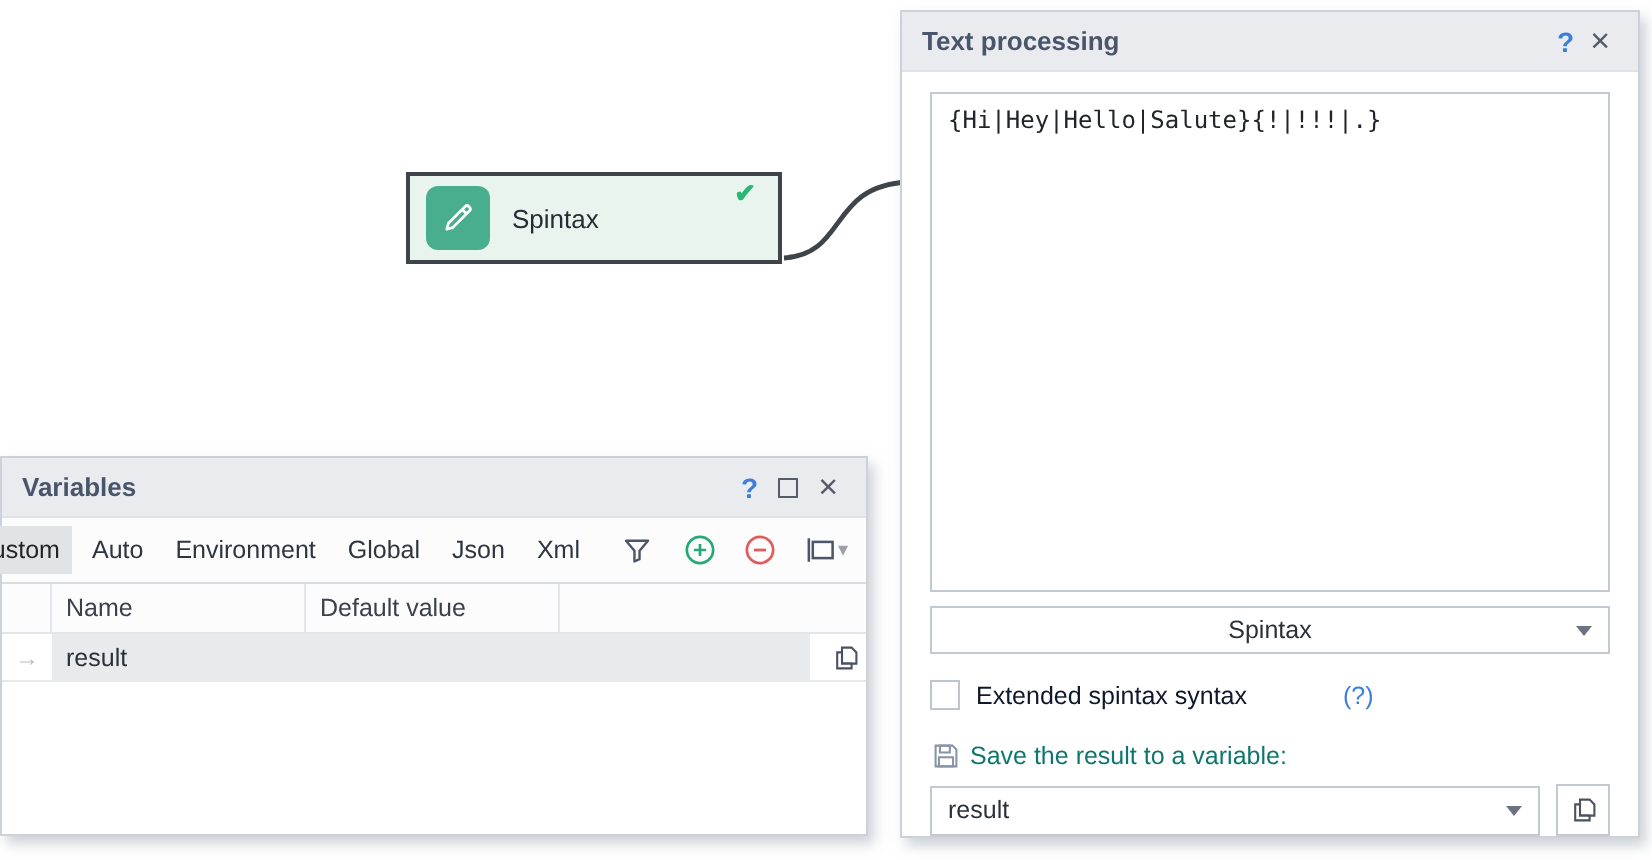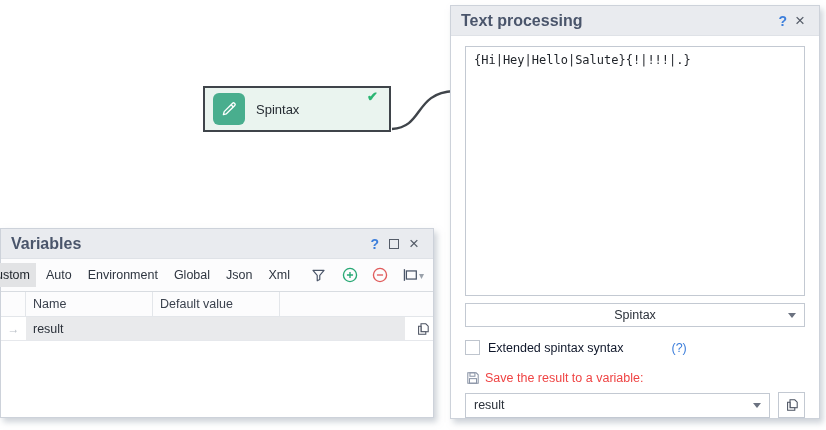--- a/index.html
+++ b/index.html
@@ -17,21 +17,21 @@
   .node-check { position:absolute; top:1px; right:11px; color:#2bb673;
     font-weight:bold; font-size:13px; }
 
   .connector-svg { position:absolute; left:388px; top:84px; width:68px; height:52px; }
 
   
   .panel { position:absolute; background:#ffffff; border:1px solid #cdd2da;
     box-shadow:3px 4px 6px rgba(158,168,180,.5); }
   .titlebar { height:30px; background:#e9ebef; display:flex; align-items:center;
     padding:0 10px; border-bottom:1px solid #dfe2e7; }
-  .titlebar .title { font-size:16px; font-weight:bold; color:#4a556b; }
+  .titlebar .title { font-size:13px; font-weight:bold; color:#4a556b; }
   .titlebar .spacer { flex:1; }
   .tb-help { color:#3c7edb; font-weight:bold; font-size:14px; cursor:default; padding:0 4px; }
   .tb-close { color:#555c68; font-size:17px; line-height:14px; padding:0 4px; cursor:default; }
   .tb-max { width:10px; height:10px; border:1.6px solid #555c68; display:inline-block;
     margin:0 6px; }
 
   
   #text-processing { left:450px; top:5px; width:370px; height:414px; }
   .tp-body { padding:10px 14px 10px 14px; }
   .tp-textarea { width:340px; height:250px; resize:none; border:1px solid #c3c9d2;
@@ -42,21 +42,21 @@
   .combo.centered { justify-content:center; margin-top:7px; }
   .combo .combo-text { font-size:12.5px; color:#2b313a; }
   .combo-arrow { position:absolute; right:8px; top:50%; margin-top:-2px; width:0; height:0;
     border-left:4px solid transparent; border-right:4px solid transparent;
     border-top:5px solid #6b7280; }
   .check-row { display:flex; align-items:center; margin-top:12px; height:17px; }
   .checkbox { width:15px; height:15px; border:1px solid #bfc5ce; background:#fff; flex:0 0 auto; }
   .check-label { font-size:12.5px; color:#0f172a; margin-left:8px; }
   .check-help { font-size:12.5px; color:#3c7edb; margin-left:48px; }
   .save-row { display:flex; align-items:center; margin-top:13px; height:17px; }
-  .save-label { font-size:12.5px; color:#ef4444; margin-left:4px; }
+  .save-label { font-size:12.5px; color:#0f766e; margin-left:4px; }
   .result-row { display:flex; align-items:center; margin-top:6px; }
   .result-combo { flex:1; height:25px; }
   .result-input { border:none; outline:none; flex:1; height:100%; font-size:12.5px;
     color:#2b313a; padding-left:8px; background:transparent; font-family:"Liberation Sans",sans-serif; }
   .icon-btn { width:27px; height:26px; border:1px solid #c3c9d2; background:#fff;
     display:flex; align-items:center; justify-content:center; margin-left:8px; cursor:pointer; }
 
   
   #variables { left:0; top:228px; width:434px; height:190px; }
   .toolbar { height:33px; display:flex; align-items:center; padding:0 5px;

